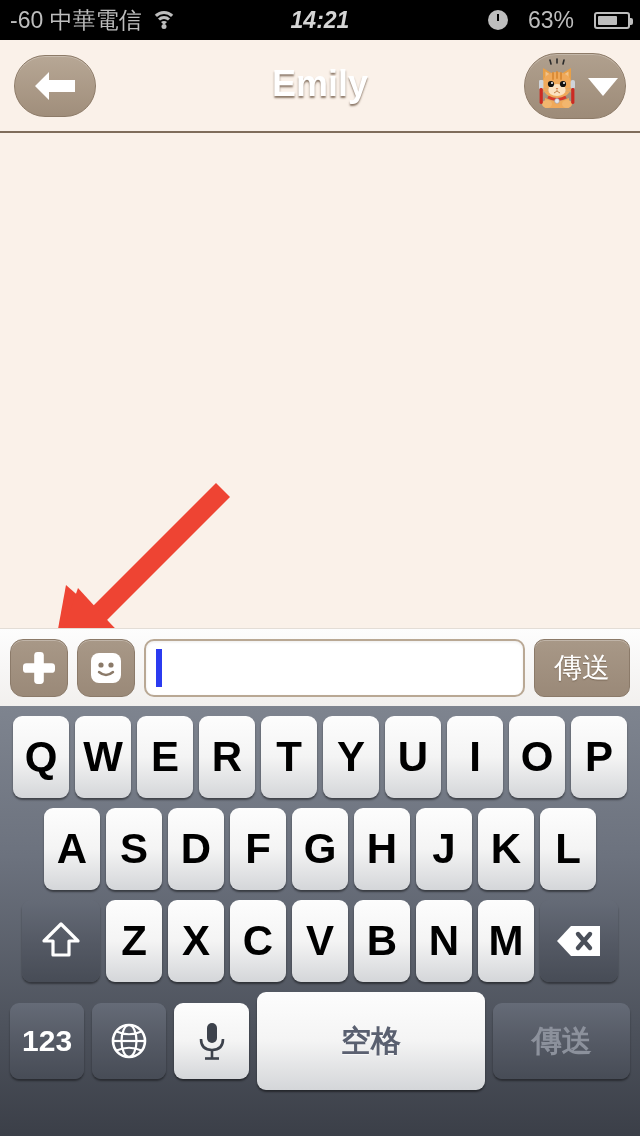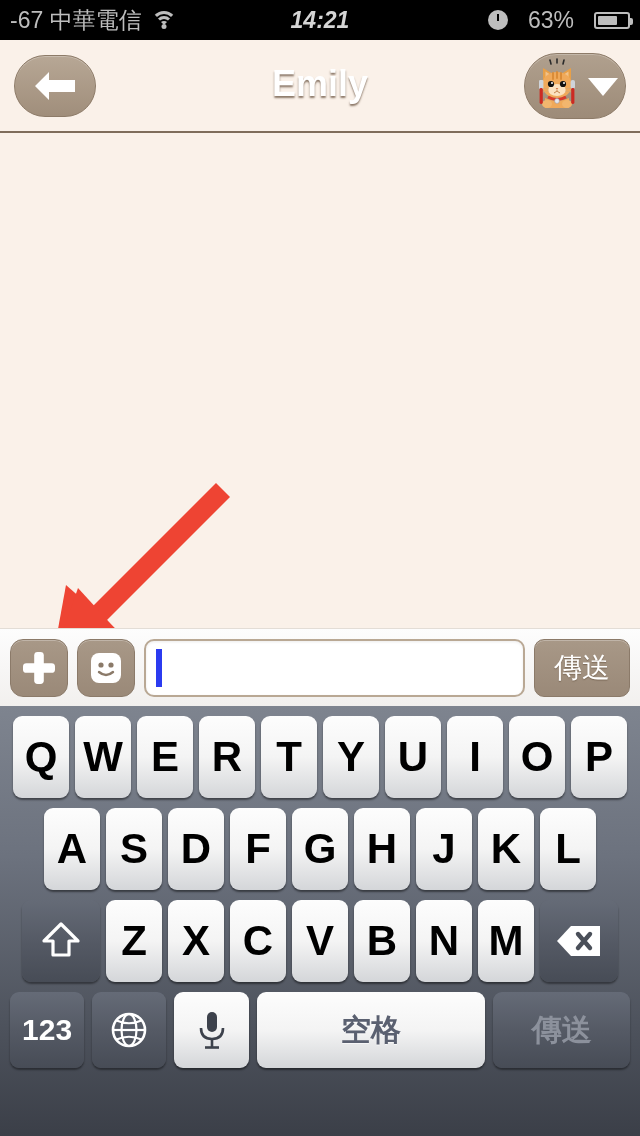--- a/index.html
+++ b/index.html
@@ -138,32 +138,32 @@
     box-shadow:0 2px 2px rgba(0,0,0,.4);
     color:#fff; font-weight:bold;
   }
   .key.letter { width:56px; height:82px; font-size:42px; }
   .kb-row.r3 .key.letter { width:56px; height:82px; }
   #key-shift { width:78px; height:82px; }
   #key-backspace { width:78px; height:82px; }
   #key-123 { width:76px; height:76px; font-size:30px; }
   #key-globe { width:76px; height:76px; }
   #key-mic { width:76px; height:76px; }
-  #key-space { width:234px; height:76px; font-size:30px; color:#5a6070; text-shadow:0 1px 0 rgba(255,255,255,.6); }
+  #key-space { width:234px; height:98px; font-size:30px; color:#5a6070; text-shadow:0 1px 0 rgba(255,255,255,.6); }
   #key-kbsend { width:140px; height:76px; font-size:30px; color:#8c919c; }
   .kb-row.r4 { justify-content:flex-start; padding:0 10px; }
 </style>
 </head>
 <body>
 
 <div id="screen">
 
   <div id="status-bar">
     <div class="sb-left">
-      <span class="sb-text">-67 中華電信</span>
+      <span class="sb-text">-60 中華電信</span>
       <span class="wifi-icon">
         <i class="a1"></i>
           <i class="a2"></i>
           <i class="a3"></i>
           <i class="dot"></i>
       </span>
     </div>
     <div class="sb-center">
       <span class="sb-time">14:21</span>
     </div>

